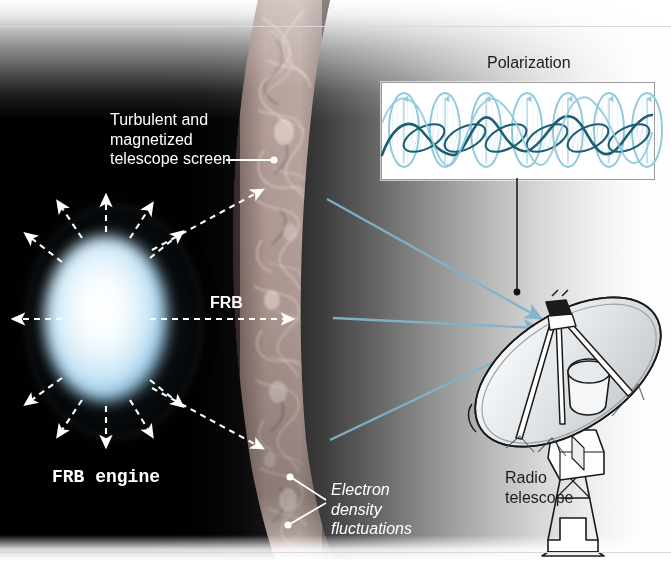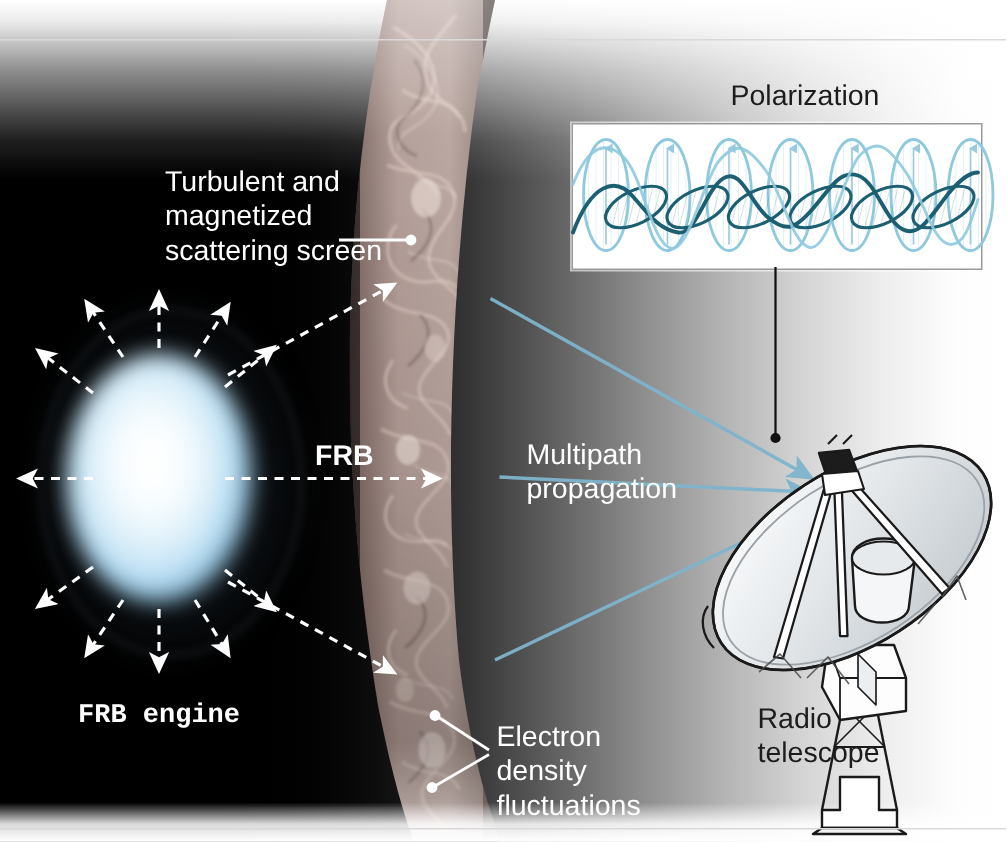--- a/index.html
+++ b/index.html
@@ -55,21 +55,21 @@
     filter:blur(7px);
   }
   
   .screen-band{
     position:absolute;left:218px;top:0px;width:132px;height:561px;
     overflow:hidden;
   }
   
   .lbl{position:absolute;color:#ffffff;line-height:1.22;white-space:pre-line;}
   .lbl-dark{position:absolute;color:#1c1c1c;line-height:1.22;white-space:pre-line;}
-  .t13{font-size:19px;}
+  .t13{font-size:16px;}
   .t14{font-size:18px;font-family:Liberation Mono, monospace;}
   .bold{font-weight:bold;}
   svg{position:absolute;left:0;top:0;overflow:visible;}
   
   .pol-box{
     position:absolute;left:381px;top:82px;width:272px;height:96px;
     background:#ffffff;border:1px solid #9a9a9a;
     box-shadow:0 0 0 1px rgba(255,255,255,0.6);
   }
 </style>
@@ -355,30 +355,28 @@
     <g>
       <line x1="292" y1="478" x2="326" y2="500" stroke="#ffffff" stroke-width="1.8"></line>
       <circle cx="290" cy="477" r="3.6" fill="#ffffff"></circle>
       <line x1="290" y1="524" x2="326" y2="503" stroke="#ffffff" stroke-width="1.8"></line>
       <circle cx="288" cy="525" r="3.6" fill="#ffffff"></circle>
     </g>
   </svg>
 
   <div class="lbl t13" style="left:110px;top:110px;">Turbulent and
 magnetized
-scattering screen</div>
+telescope screen</div>
 
   <div class="lbl t13" style="left:210px;top:293px;font-weight:bold;">FRB</div>
 
   <div class="lbl t14 bold" style="left:52px;top:467px;">FRB engine</div>
 
-  <div class="lbl t13" style="left:351px;top:292px;">Multipath
-propagation</div>
-
-  <div class="lbl t13" style="left:331px;top:480px;">Electron
+
+  <div class="lbl t13" style="left:331px;top:480px;font-style:italic;">Electron
 density
 fluctuations</div>
 
   <div class="lbl-dark t13" style="left:487px;top:53px;">Polarization</div>
 
   <div class="lbl-dark t13" style="left:505px;top:468px;">Radio
 telescope</div>
 
   <div class="frame-line" style="top:26px;"></div>
   <div class="frame-line" style="bottom:8px;"></div>

